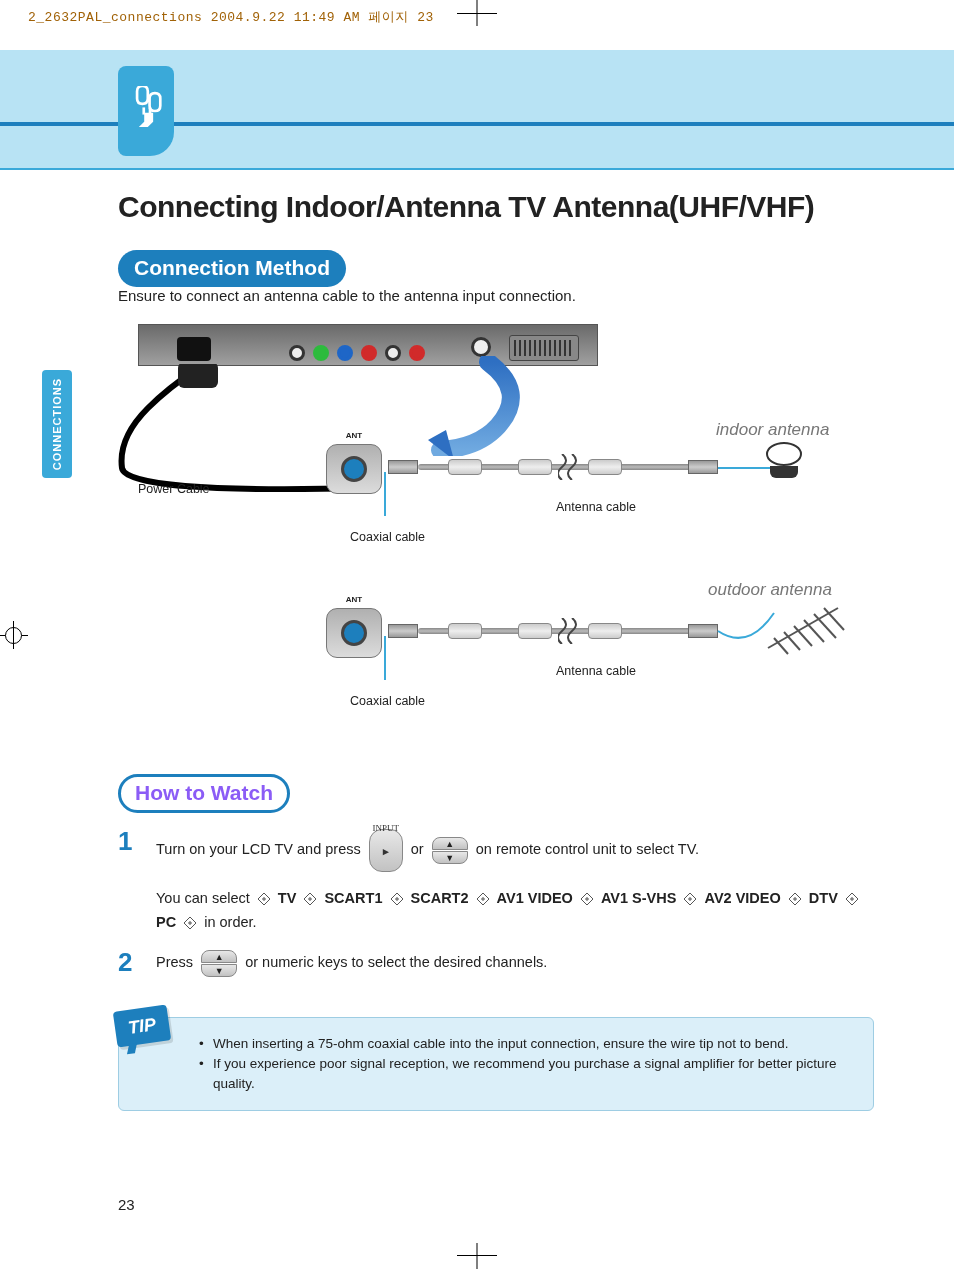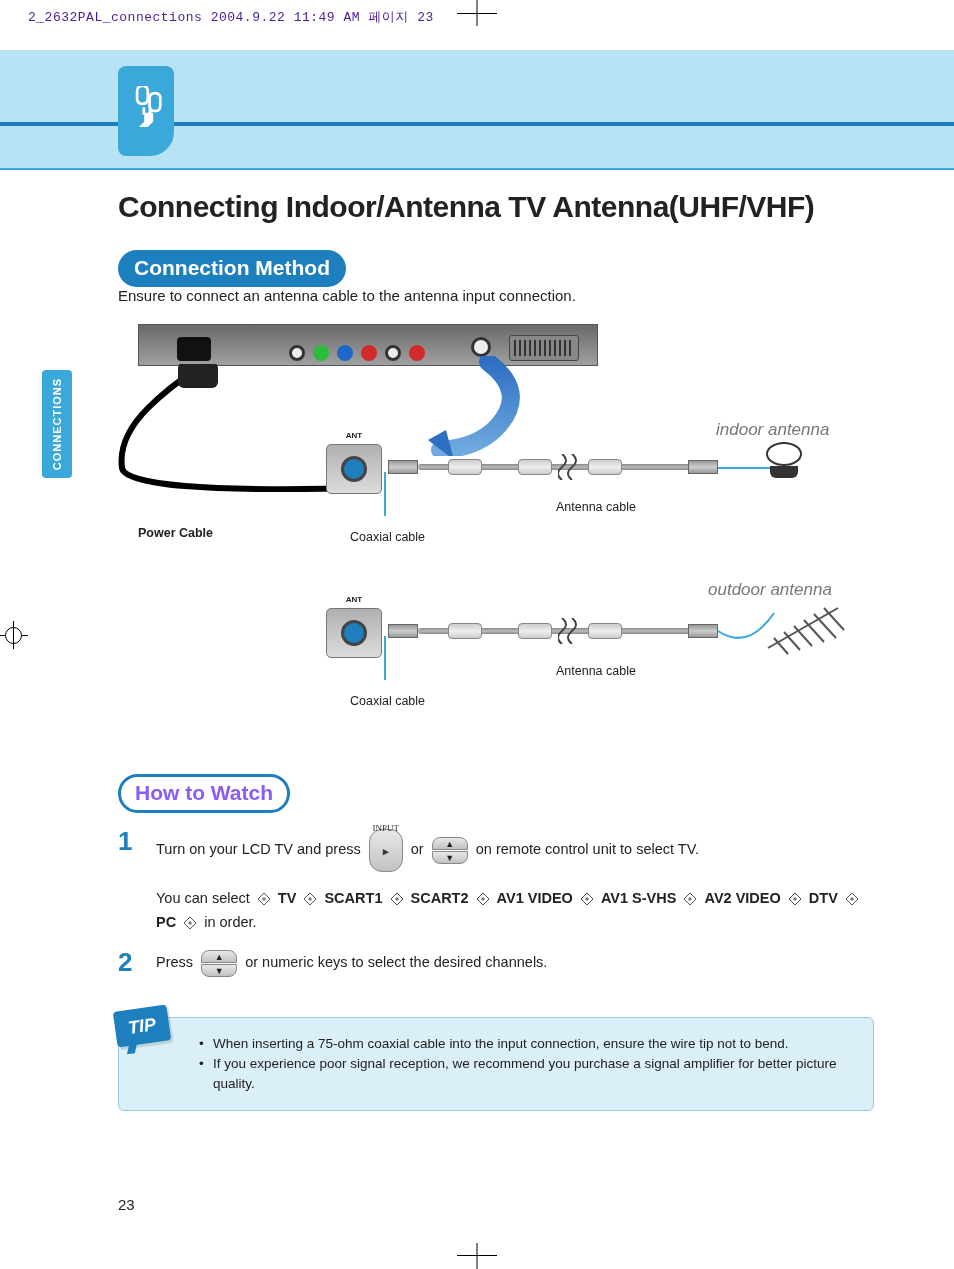--- a/index.html
+++ b/index.html
@@ -11,21 +11,21 @@
     color: #222;
     position: relative;
     overflow: hidden;
   }
   .print-header {
     position: absolute;
     top: 8px; left: 28px;
     font-family: "Courier New", monospace;
     font-size: 13px;
     letter-spacing: 0.5px;
-    color: #4c1d95;
+    color: #a16207;
   }
   
   .crop-top, .crop-bottom {
     position: absolute;
     left: 50%; transform: translateX(-50%);
     width: 60px; height: 30px;
   }
   .crop-top { top: 0; }
   .crop-bottom { bottom: 0; }
   .crop-top::before, .crop-top::after,
@@ -161,27 +161,27 @@
     background: repeating-linear-gradient(90deg,#333 0 2px,#888 2px 5px);
   }
 
   .power-cable {
     position:absolute; top:40px; left:0; width:250px; height:130px;
   }
   .label {
     position:absolute; font-size:12.5px; color:#222;
     white-space:nowrap;
   }
-  .label.bold { font-weight:700;margin-top:44px; }
+  .label.bold { font-weight:400; }
   .label.italic { font-style:italic; color:#777; font-size:17px; }
 
   .ant-box {
     position:absolute; width:56px; height:50px;
     background:linear-gradient(#b0b0b0,#dcdcdc);
-    border:1px solid #777; border-radius:5px;
+    border:1px solid #777; border-radius:11px;
     display:flex; align-items:center; justify-content:center;
   }
   .ant-box::before{
     content:""; width:20px;height:20px;border:3px solid #444;border-radius:50%;background:#1d7fbd;
   }
   .ant-box .tiny {
     position:absolute; top:-14px; left:50%; transform:translateX(-50%);
     font-size:8px; font-weight:700;
   }
 

